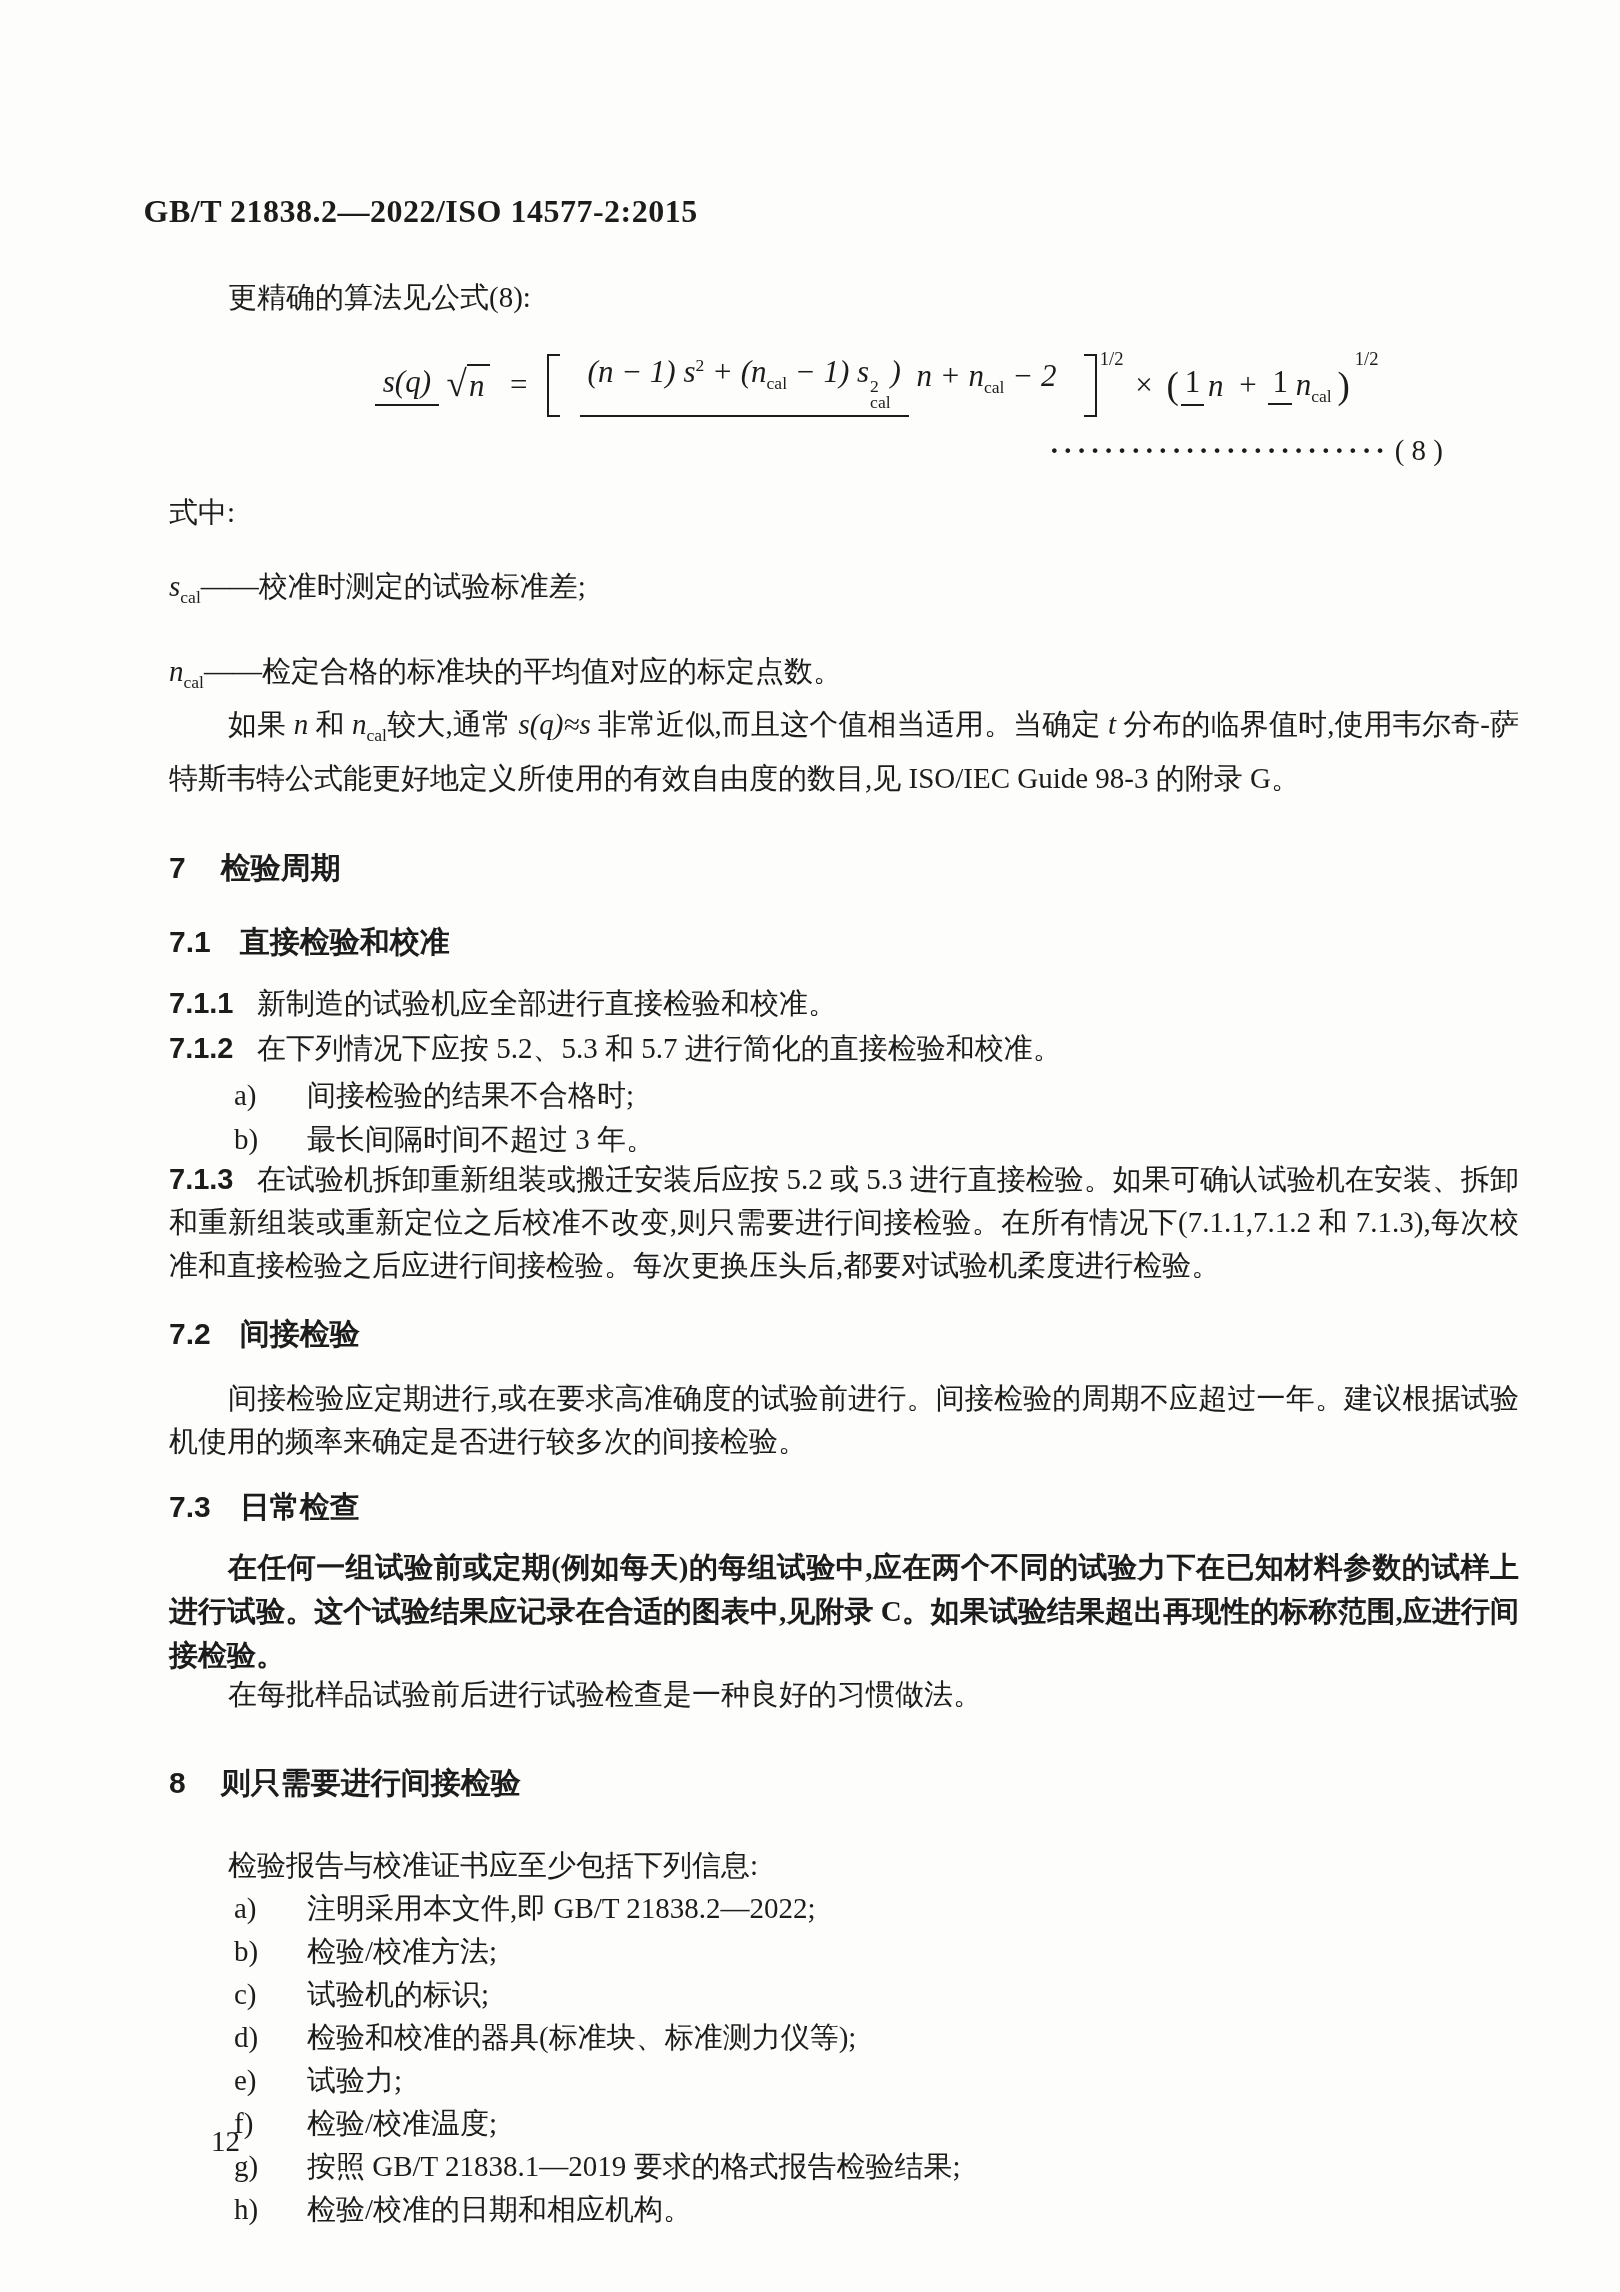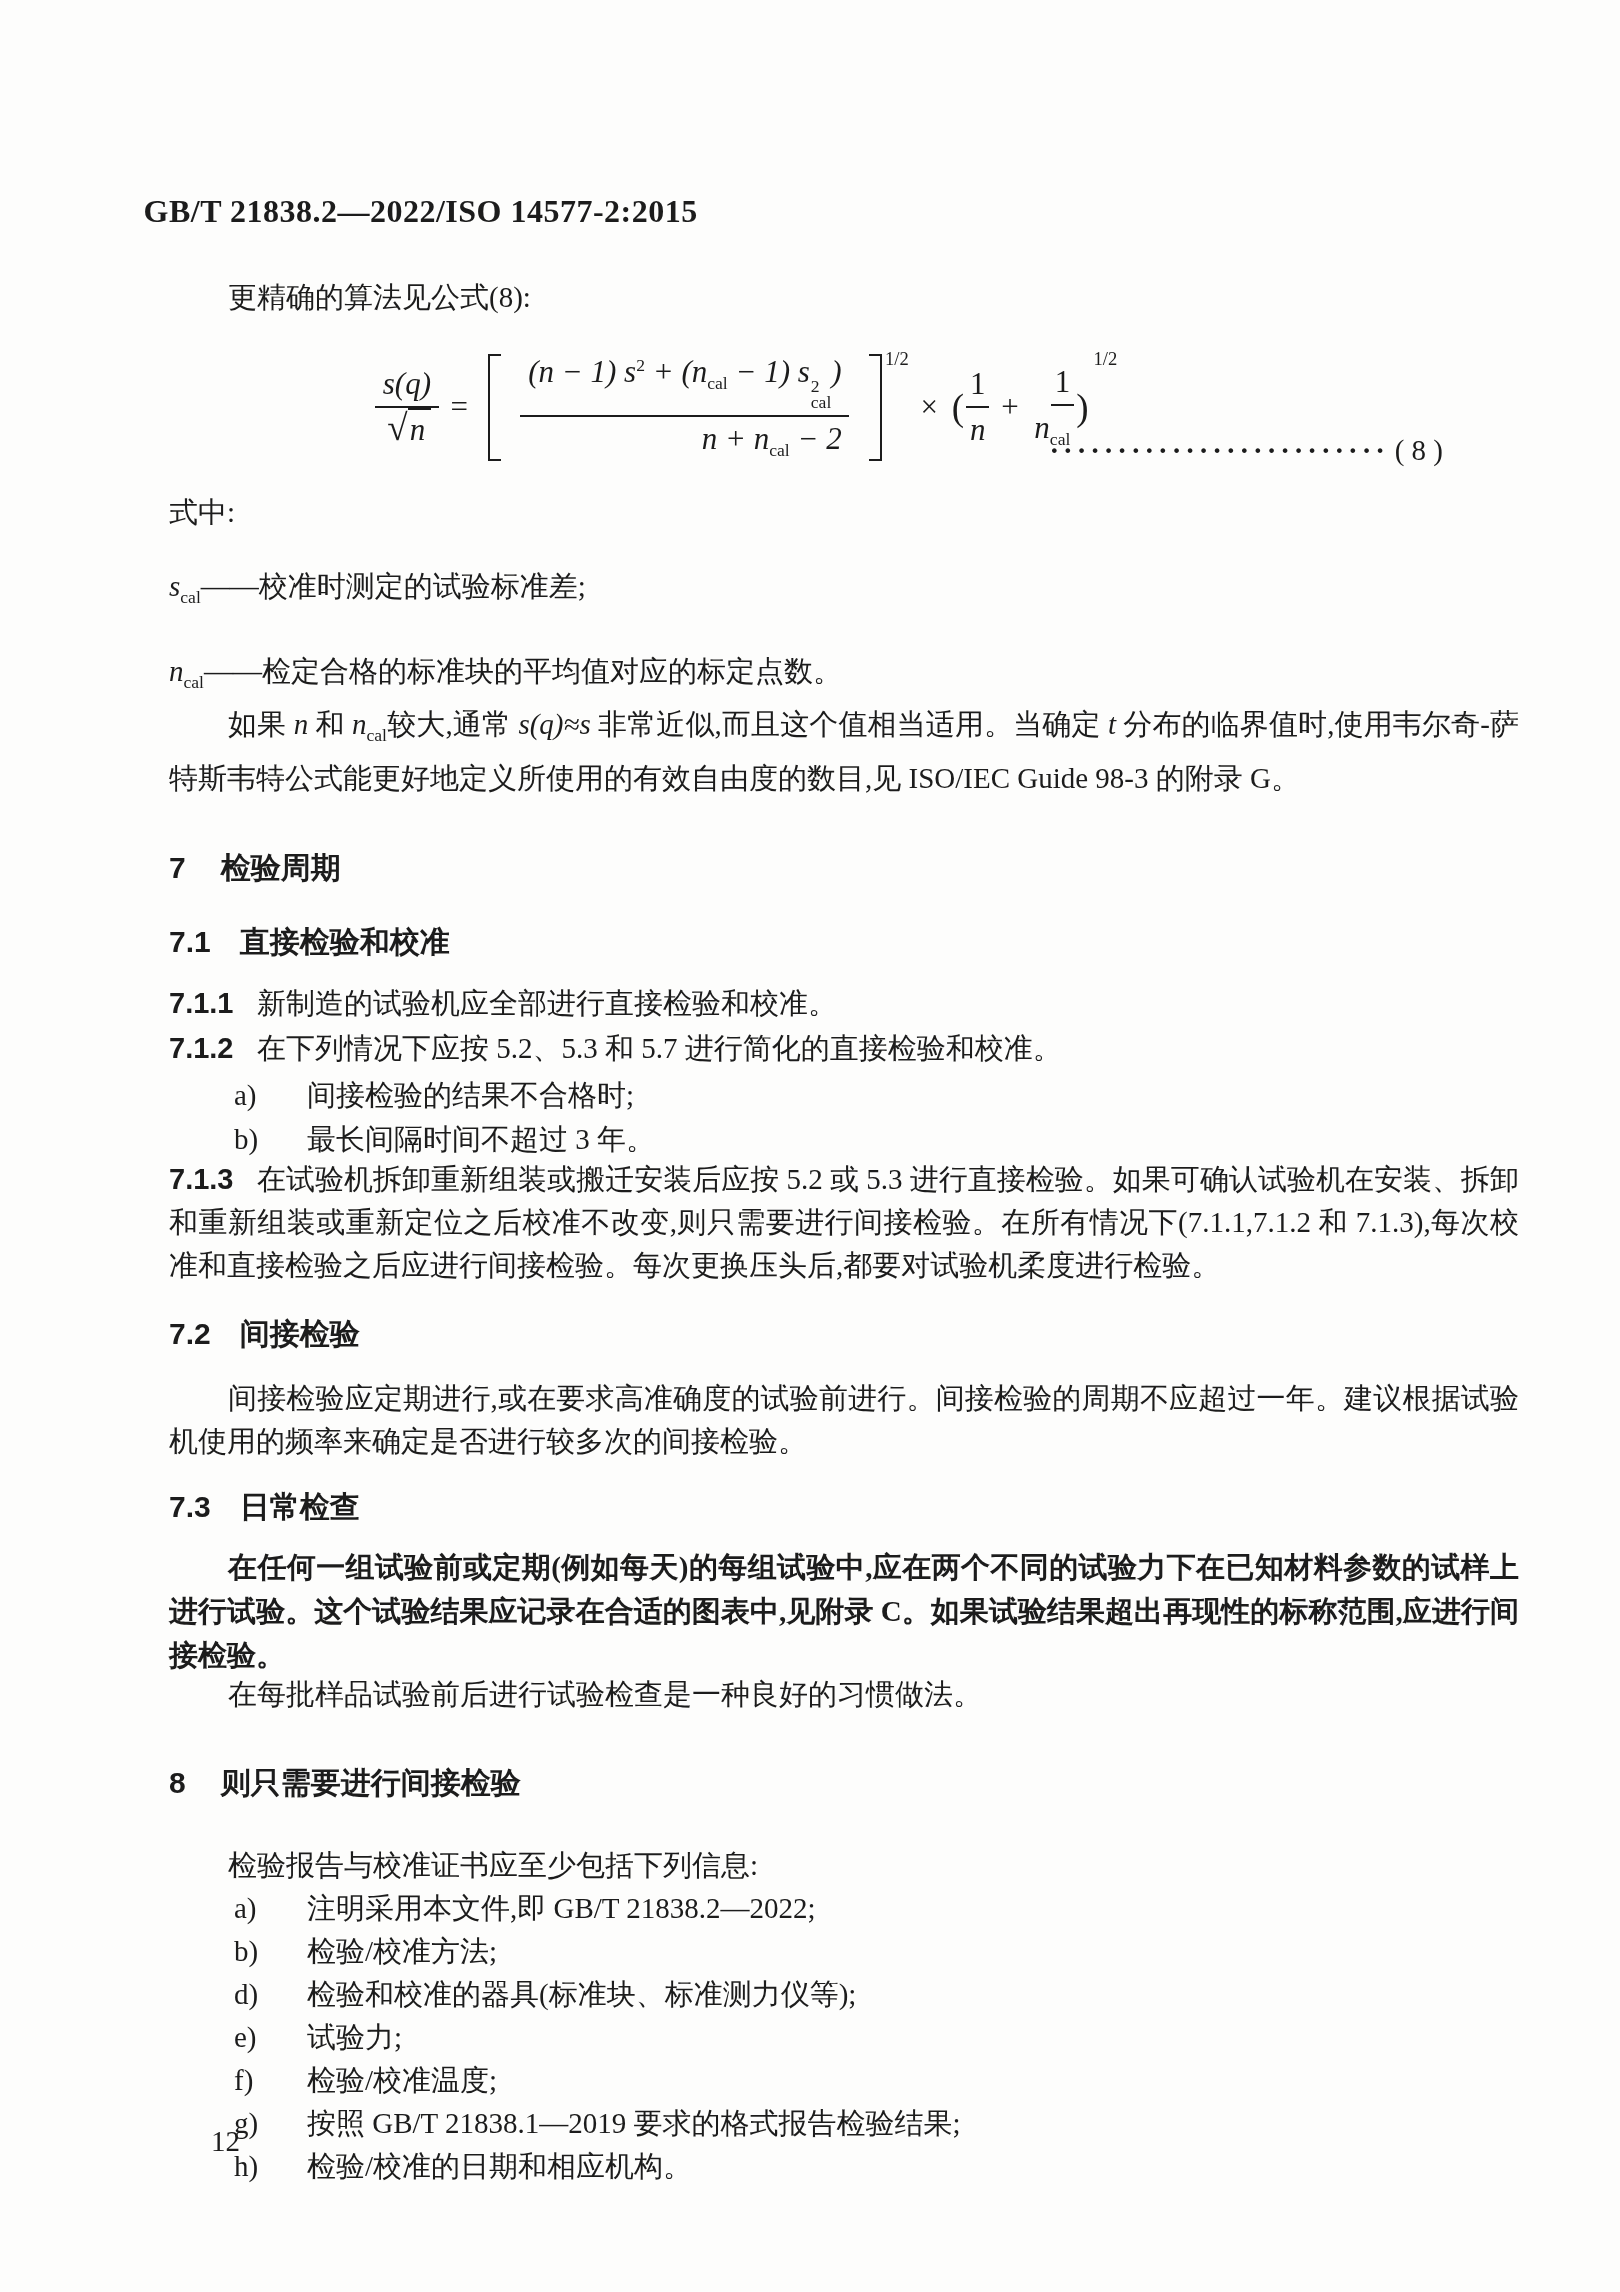--- a/index.html
+++ b/index.html
@@ -30,21 +30,21 @@
   .indent{ text-indent:59px; }
   .lead{ margin-top:45px; line-height:43px; text-indent:59px; }
   
   .formula-wrap{ position:relative; height:133px; margin-top:3.9px; }
   .formula-row{
     position:absolute; left:206px; top:5.9px;
     display:flex; align-items:center;
     font-size:31px; font-style:italic;
   }
   .rm{ font-style:normal; }
-  .frac{ display:inline-flex; flex-direction:column; align-items:flex-end; text-align:center; }
+  .frac{ display:inline-flex; flex-direction:row; align-items:flex-start; text-align:center; }
   .frac .top{ padding:0 7.8px 3.9px 7.8px; border-bottom:2.5px solid #1c1c1c; white-space:nowrap;}
   .frac .bot{ padding:3.9px 7.8px 0 7.8px; white-space:nowrap;}
   .op{ margin:0 11.8px; font-style:normal; }
   .bracket-group{ display:flex; align-items:stretch; margin-left:8px;gap:12px;}
   .lbracket,.rbracket{ width:10.8px; border-top:2.9px solid #1c1c1c; border-bottom:2.9px solid #1c1c1c; }
   .lbracket{ border-left:2.9px solid #1c1c1c; margin-right:7.8px;}
   .rbracket{ border-right:2.9px solid #1c1c1c; margin-left:7.8px;}
   .bexp{ font-size:18.6px; font-style:normal; align-self:flex-start; margin:-5.9px 0 0 2.9px; }
   sub.small, sup.small{ font-size:17.6px; font-style:normal; }
   sub.small{ vertical-align:-6.9px; }
@@ -199,20 +199,23 @@
 
     <p class="para indent mt39" style="margin-bottom:0; line-height:44px;">检验报告与校准证书应至少包括下列信息:</p>
 
     <div class="li8">
       <span class="li-label">a)</span><span>注明采用本文件,即 GB/T 21838.2—2022;</span>
     </div>
     <div class="li8">
       <span class="li-label">b)</span><span>检验/校准方法;</span>
     </div>
     <div class="li8">
+      <span class="li-label">c)</span><span>试验机的标识;</span>
+    </div>
+    <div class="li8">
       <span class="li-label">d)</span><span>检验和校准的器具(标准块、标准测力仪等);</span>
     </div>
     <div class="li8">
       <span class="li-label">e)</span><span>试验力;</span>
     </div>
     <div class="li8">
       <span class="li-label">f)</span><span>检验/校准温度;</span>
     </div>
     <div class="li8">
       <span class="li-label">g)</span><span>按照 GB/T 21838.1—2019 要求的格式报告检验结果;</span>

